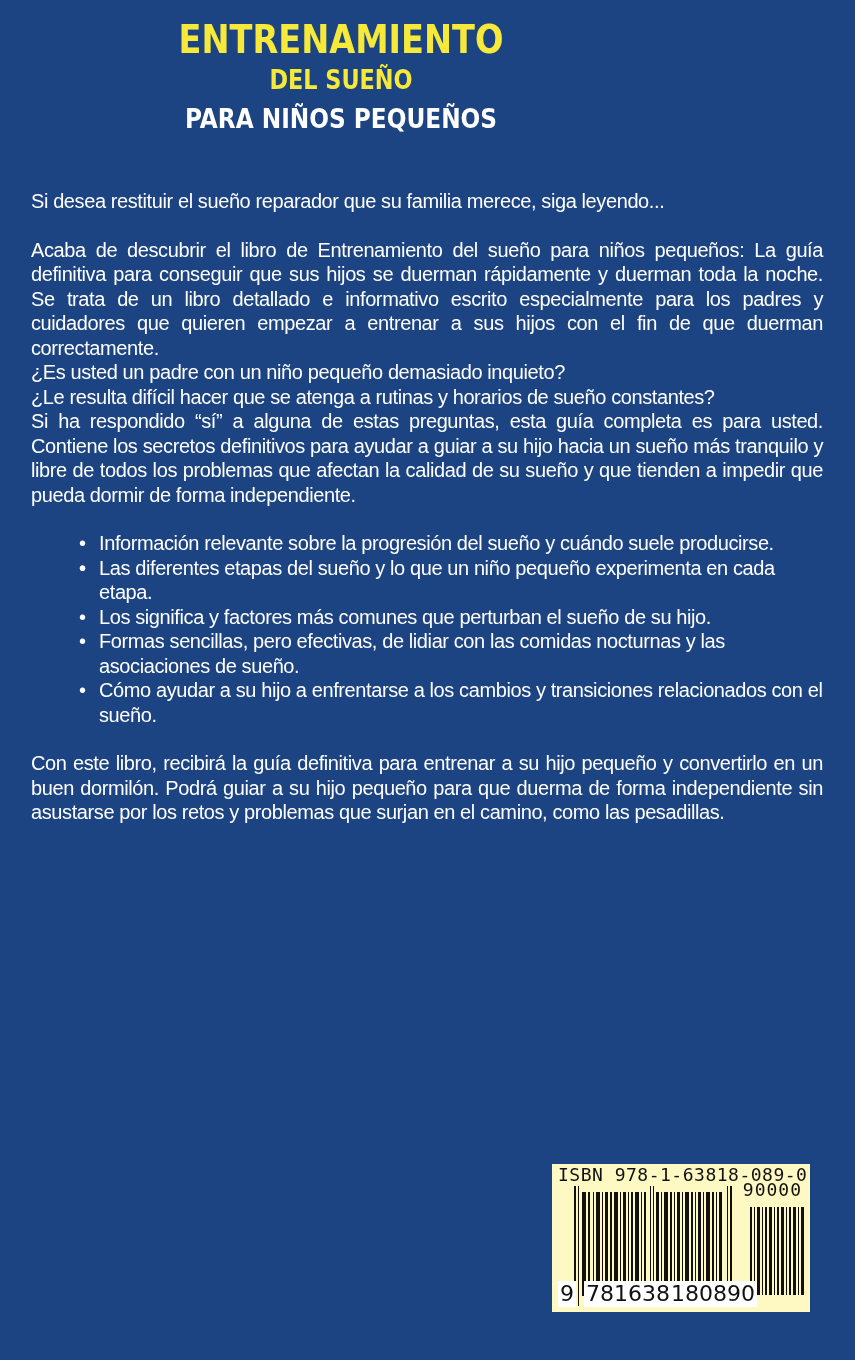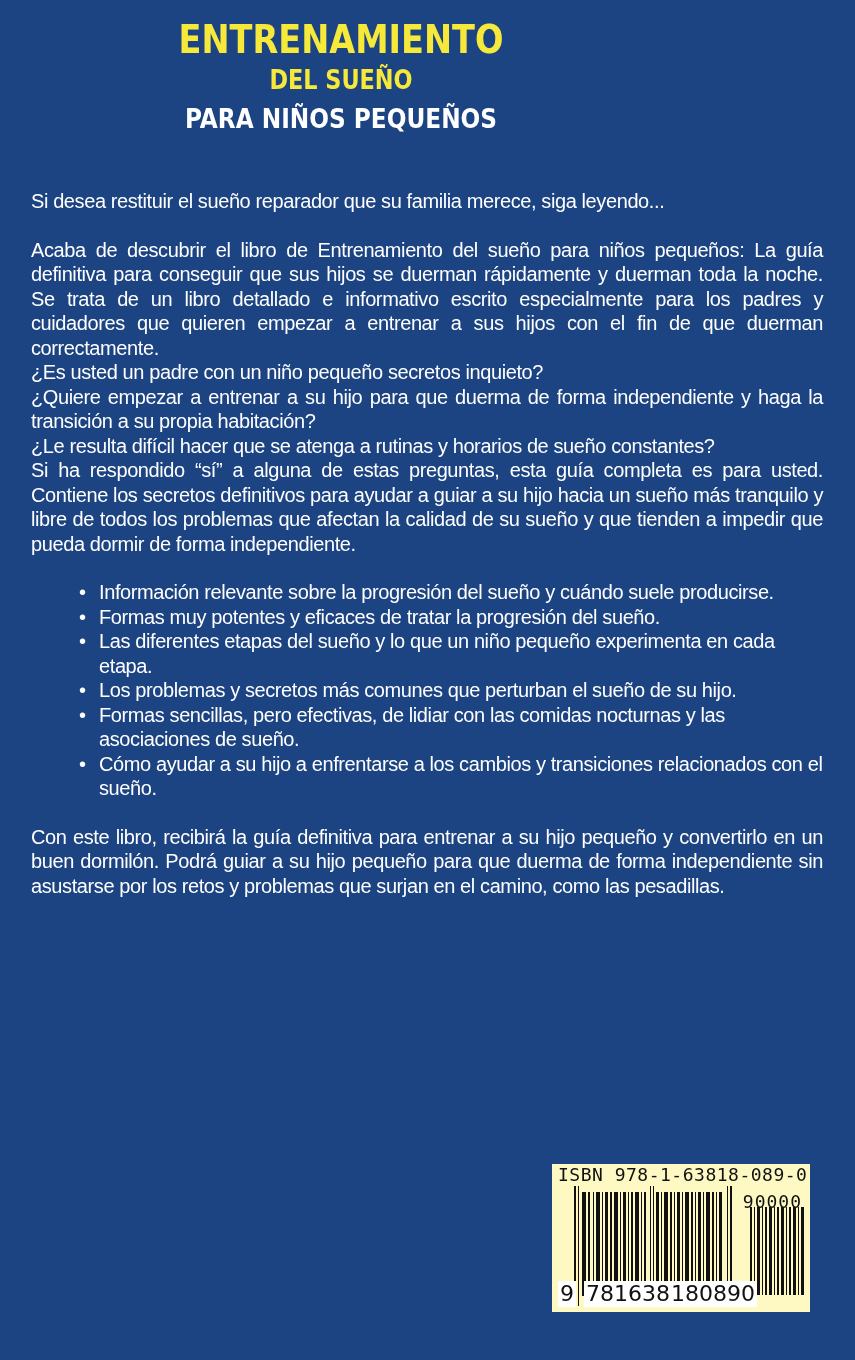--- a/index.html
+++ b/index.html
@@ -100,21 +100,21 @@
       left: 6px;
       top: 1px;
       font-size: 18px;
       letter-spacing: 0.5px;
       line-height: 20px;
       white-space: nowrap;
     }
     .addon-text {
       position: absolute;
       right: 8px;
-      top: 28px;
+      top: 16px;
       font-size: 18px;
       letter-spacing: 1px;
       line-height: 20px;
     }
     .bars-main {
       position: absolute;
       left: 22px;
       top: 22px;
       width: 160px;
       height: 120px;
@@ -150,42 +150,40 @@
 <div class="title-block">
   <span class="title-1">ENTRENAMIENTO</span>
   <span class="title-2">DEL SUEÑO</span>
   <span class="title-3">PARA NIÑOS PEQUEÑOS</span>
 </div>
 
 <div class="content">
   <p class="intro">Si desea restituir el sueño reparador que su familia merece, siga leyendo...</p>
 
   <p>Acaba de descubrir el libro de Entrenamiento del sueño para niños pequeños: La guía definitiva para conseguir que sus hijos se duerman rápidamente y duerman toda la noche. Se trata de un libro detallado e informativo escrito especialmente para los padres y cuidadores que quieren empezar a entrenar a sus hijos con el fin de que duerman correctamente.</p>
-  <p>¿Es usted un padre con un niño pequeño secretos inquieto?</p>
-  <p>¿Quiere empezar a entrenar a su hijo para que duerma de forma independiente y haga la transición a su propia habitación?</p>
+  <p>¿Es usted un padre con un niño pequeño demasiado inquieto?</p>
   <p>¿Le resulta difícil hacer que se atenga a rutinas y horarios de sueño constantes?</p>
   <p class="para-gap last-left">Si ha respondido “sí” a alguna de estas preguntas, esta guía completa es para usted. Contiene los secretos definitivos para ayudar a guiar a su hijo hacia un sueño más tranquilo y libre de todos los problemas que afectan la calidad de su sueño y que tienden a impedir que pueda dormir de forma independiente.</p>
 
 
   <ul class="features">
     <li>
       <span class="bullet">•</span>
       <span>Información relevante sobre la progresión del sueño y cuándo suele producirse.</span>
     </li>
     <li>
       <span class="bullet">•</span>
-      <span>Formas muy potentes y eficaces de tratar la progresión del sueño.</span>
     </li>
     <li>
       <span class="bullet">•</span>
       <span>Las diferentes etapas del sueño y lo que un niño pequeño experimenta en cada etapa.</span>
     </li>
     <li>
       <span class="bullet">•</span>
-      <span>Los problemas y secretos más comunes que perturban el sueño de su hijo.</span>
+      <span>Los significa y factores más comunes que perturban el sueño de su hijo.</span>
     </li>
     <li>
       <span class="bullet">•</span>
       <span>Formas sencillas, pero efectivas, de lidiar con las comidas nocturnas y las asociaciones de sueño.</span>
     </li>
     <li>
       <span class="bullet">•</span>
       <span>Cómo ayudar a su hijo a enfrentarse a los cambios y transiciones relacionados con el sueño.</span>
     </li>
   </ul>

